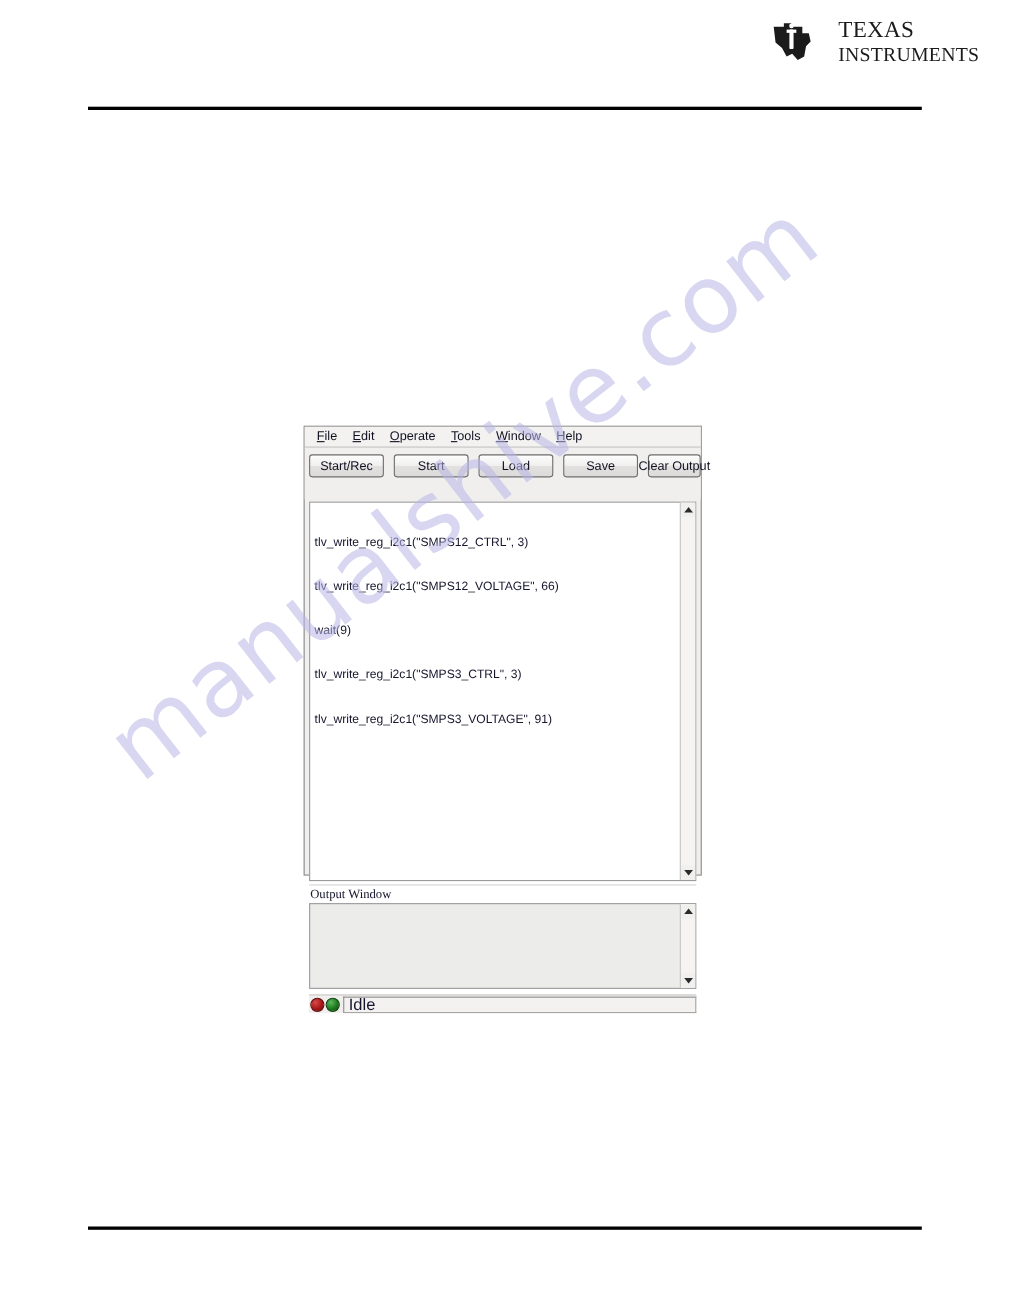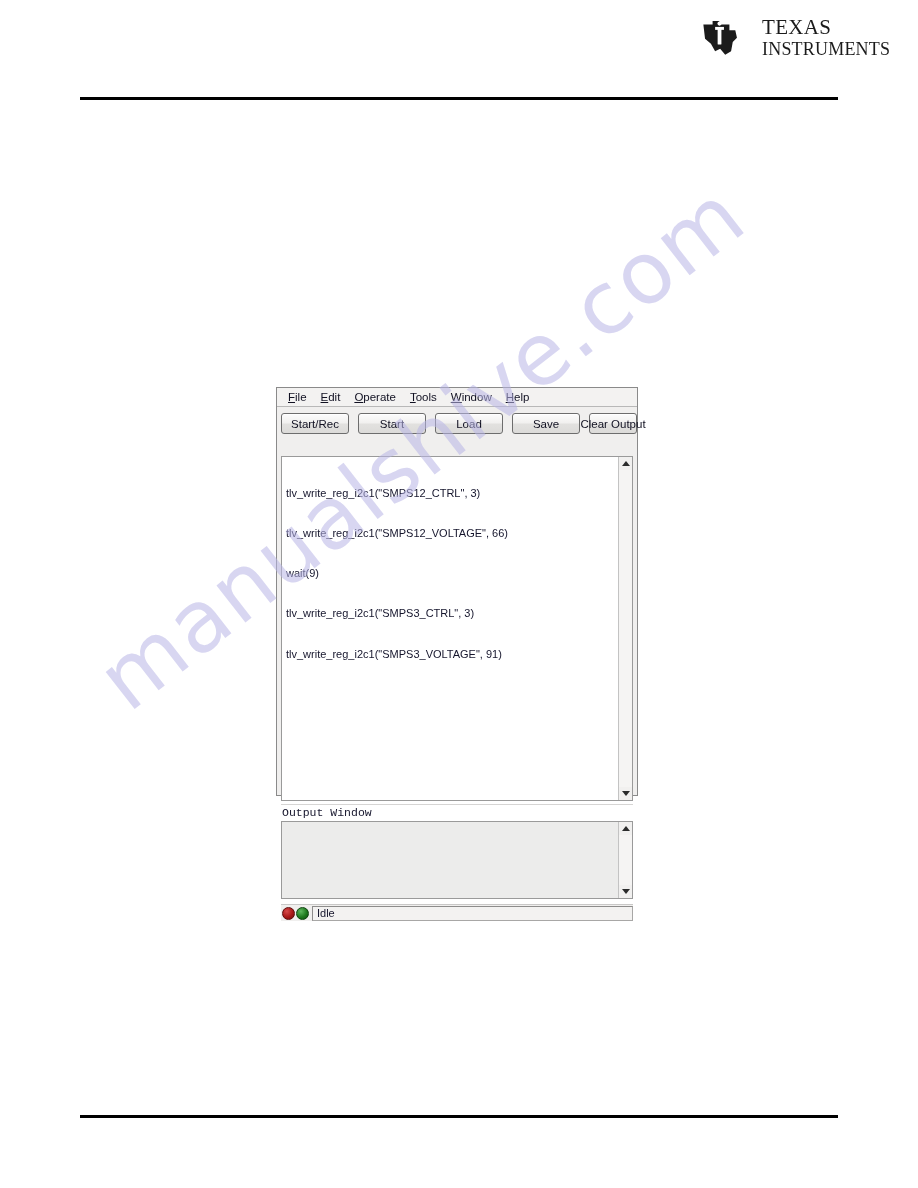--- a/index.html
+++ b/index.html
@@ -212,21 +212,21 @@
 
   
   .output-label-bar {
     margin: 3px 4px 0 4px;
     height: 15px;
     display: flex;
     align-items: center;
     border-top: 1px solid #d6d5d4;
   }
   .output-label {
-    font-family: Liberation Mono, monospace;
+    font-family: Liberation Serif, serif;
     font-size: 11.5px;
     color: #15152c;
     padding-left: 1px;
   }
   .output-area {
     margin: 1px 4px 0 4px;
     height: 78px;
     background: #ececeb;
     border: 1px solid #9a9a9a;
     box-sizing: border-box;
@@ -276,21 +276,21 @@
     margin-left: 3px;
     background: #f3f2f1;
     border: 1px solid #a8a7a6;
     border-top-color: #8d8c8b;
     border-left-color: #8d8c8b;
     box-sizing: border-box;
     display: flex;
     align-items: center;
     padding-left: 4px;
     font-family: "Liberation Sans", sans-serif;
-    font-size: 11px;
+    font-size: 15px;
     color: #15152c;
   }
 </style>
 </head>
 <body>
 
 <div class="page">
 
   <div class="ti-logo">
     <svg class="ti-logo-mark" viewBox="0 0 100 100" aria-hidden="true">

